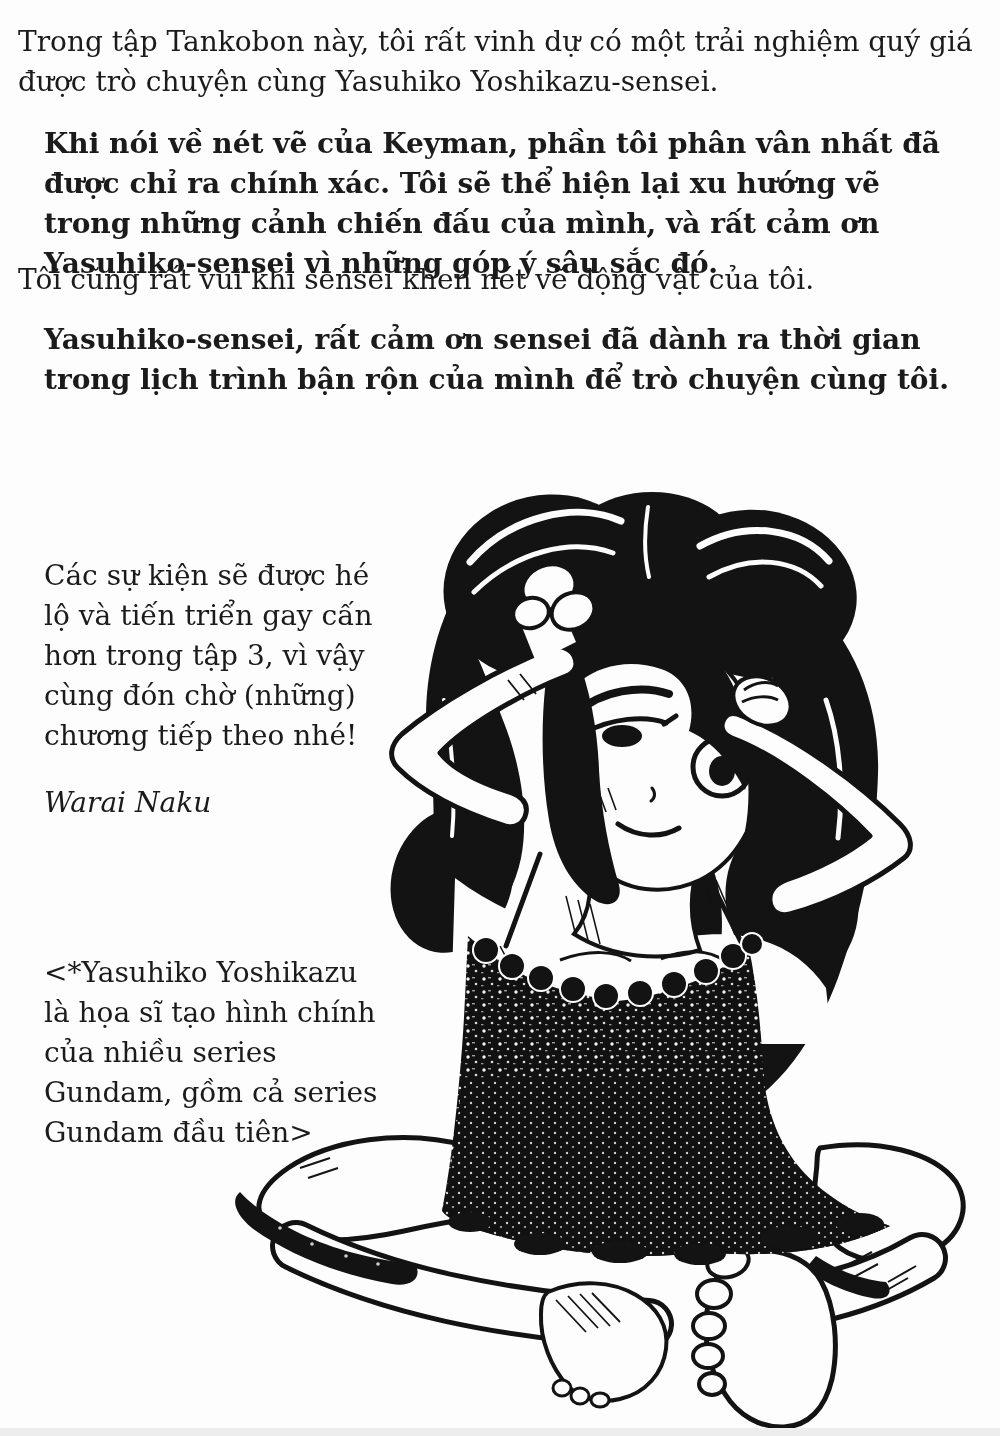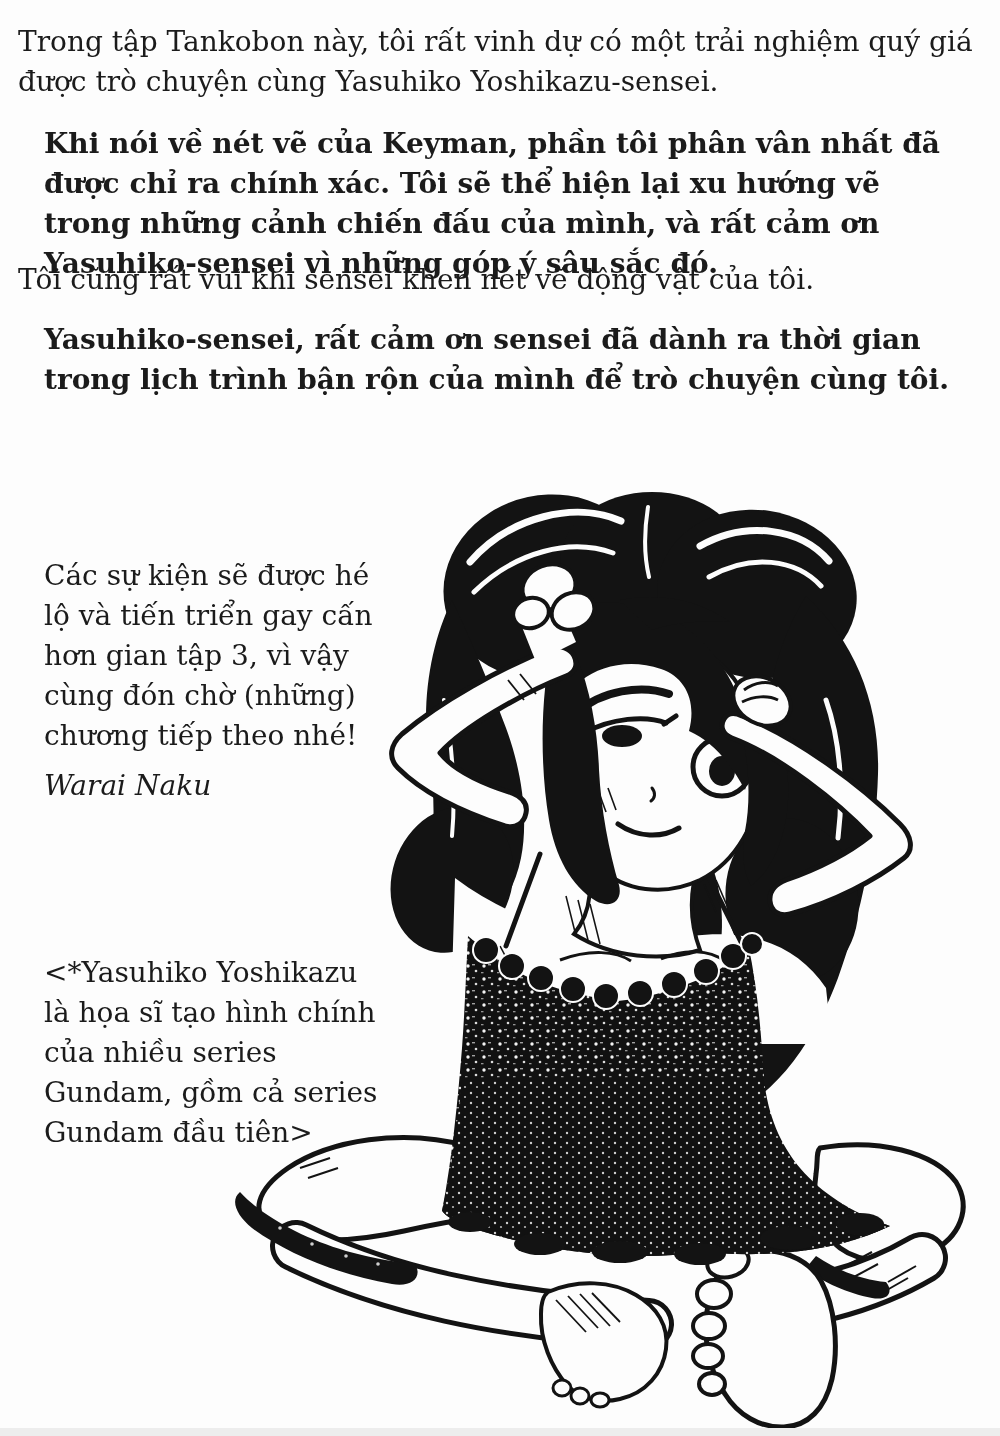--- a/index.html
+++ b/index.html
@@ -23,21 +23,21 @@
     text-align:left;
   }
   .p-full{left:18px;width:960px;}
   .p-indent{left:44px;width:908px;font-weight:bold;}
   .p1{top:22px;}
   .p2{top:124px;}
   .p3{top:260px;}
   .p4{top:320px;}
   .p5{top:416px;width:880px;}
   .side{left:44px;top:556px;width:352px;}
-  .sig{left:44px;top:766px;font-style:italic;}
+  .sig{left:44px;top:783px;font-style:italic;}
   .foot{left:44px;top:953px;width:345px;}
   .bottom-strip{
     position:absolute;left:0;bottom:0;width:1000px;height:8px;
     background:#ededed;
   }
 </style>
 </head>
 <body>
 
 <div class="page">
@@ -303,20 +303,20 @@
 
   <p class="block p-full p1">Trong tập Tankobon này, tôi rất vinh dự có một trải nghiệm quý giá được trò chuyện cùng Yasuhiko Yoshikazu-sensei.</p>
 
   <p class="block p-indent p2">Khi nói về nét vẽ của Keyman, phần tôi phân vân nhất đã được chỉ ra chính xác. Tôi sẽ thể hiện lại xu hướng vẽ trong những cảnh chiến đấu của mình, và rất cảm ơn Yasuhiko-sensei vì những góp ý sâu sắc đó.</p>
 
   <p class="block p-full p3">Tôi cũng rất vui khi sensei khen nét vẽ động vật của tôi.</p>
 
   <p class="block p-indent p4">Yasuhiko-sensei, rất cảm ơn sensei đã dành ra thời gian trong lịch trình bận rộn của mình để trò chuyện cùng tôi.</p>
 
 
-  <p class="block side">Các sự kiện sẽ được hé lộ và tiến triển gay cấn hơn gian tập 3, vì vậy cùng đón chờ (những) chương tiếp theo nhé!</p>
+  <p class="block side">Các sự kiện sẽ được hé lộ và tiến triển gay cấn hơn trong tập 3, vì vậy cùng đón chờ (những) chương tiếp theo nhé!</p>
 
   <p class="block sig">Warai Naku</p>
 
   <p class="block foot">&lt;*Yasuhiko Yoshikazu là họa sĩ tạo hình chính của nhiều series Gundam, gồm cả series Gundam đầu tiên&gt;</p>
 
   <div class="bottom-strip"></div>
 </div>
 
 </body></html>

